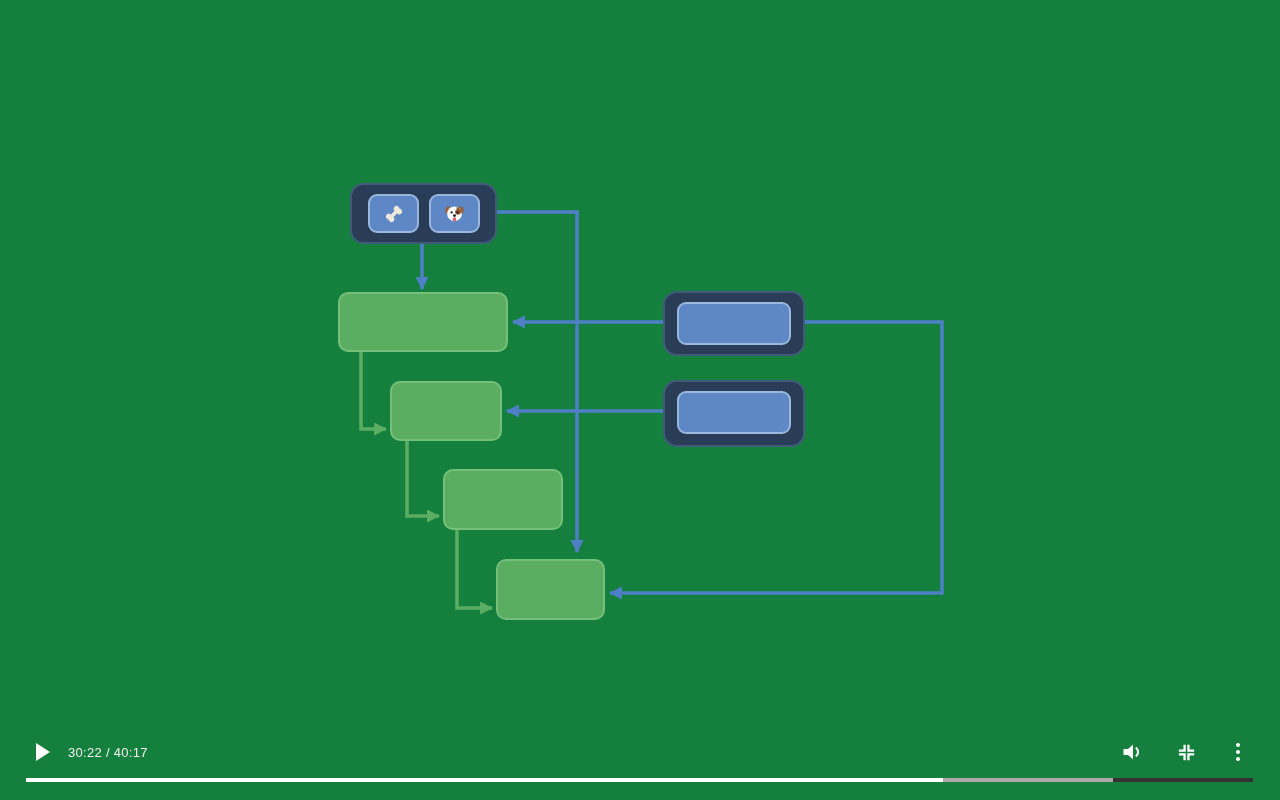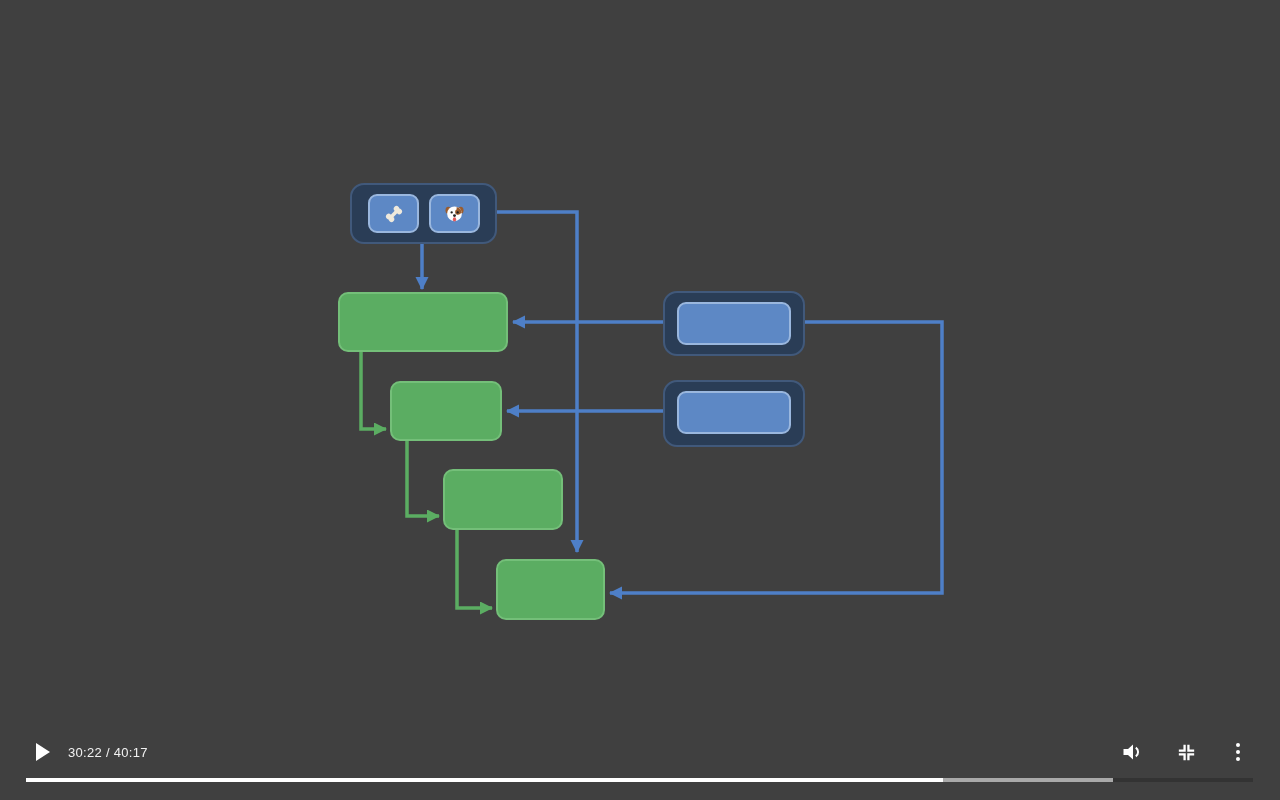--- a/index.html
+++ b/index.html
@@ -1,16 +1,16 @@
 <!DOCTYPE html>
 <html><head>
 <meta charset="utf-8">
 <style>
   html,body{margin:0;padding:0;background:#000;}
-  .stage{position:relative;width:1280px;height:800px;background:#404040;overflow:hidden;
+  .stage{position:relative;width:1280px;height:800px;background:#15803d;overflow:hidden;
          font-family:"Liberation Sans", sans-serif;}
   .edges{position:absolute;left:0;top:0;z-index:1;}
   .node{position:absolute;z-index:2;box-sizing:border-box;}
 
   
   .container-dark{background:#2a3d56;border:2px solid #41597b;border-radius:14px;}
   
   .chip{background:#5d88c5;border:2px solid #9ab7de;border-radius:9px;box-sizing:border-box;
         display:flex;align-items:center;justify-content:center;}
   

